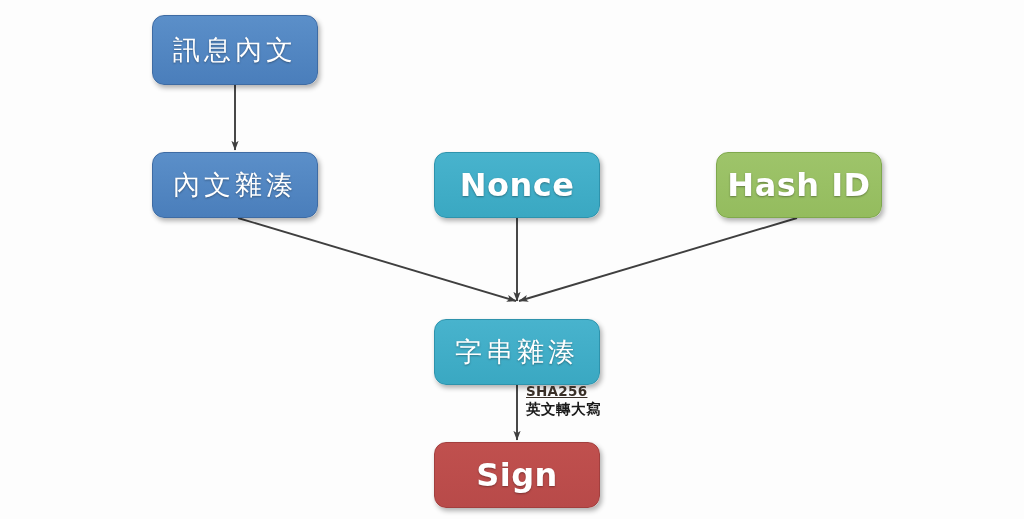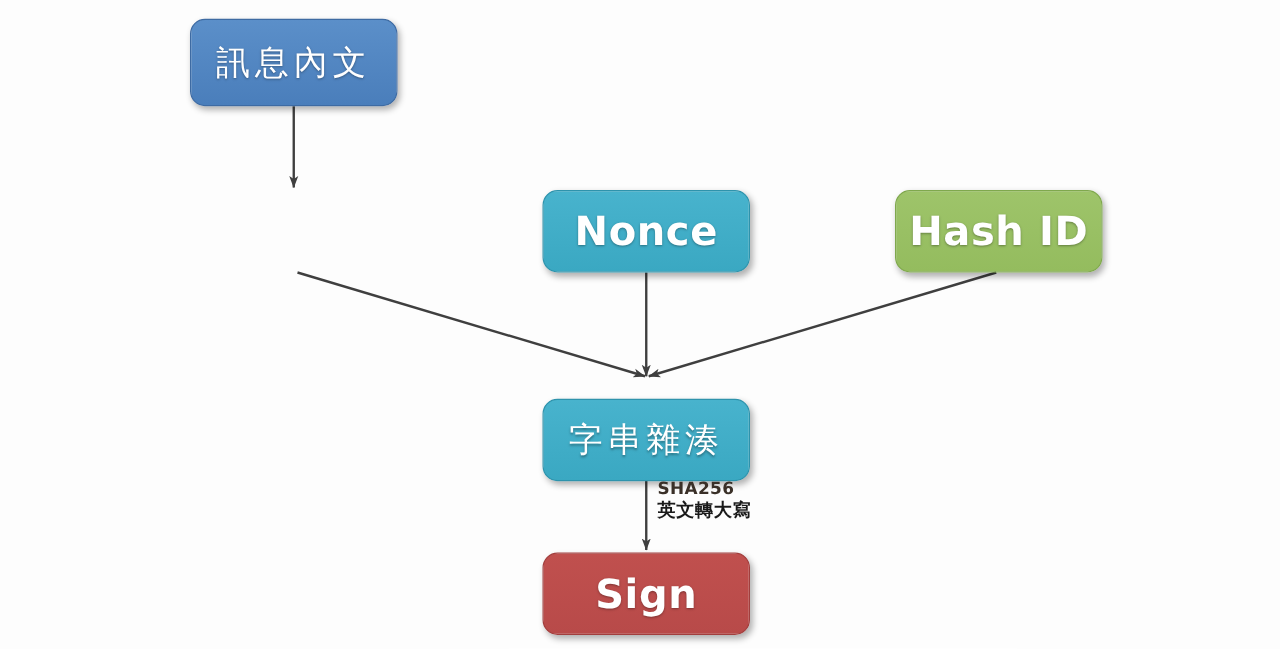--- a/index.html
+++ b/index.html
@@ -66,20 +66,21 @@
     font-weight: bold;
     line-height: 1.28;
     color: #1a1a1a;
     white-space: nowrap;
   }
   .edge-label .l-sha {
     color: #3a3028;
     font-family: "DejaVu Sans", "Liberation Sans", sans-serif;
     font-size: 13.5px;
     letter-spacing: 0.3px;
+    text-decoration: underline;
   }
   .edge-label .l-cjk {
     font-size: 14.5px;
     letter-spacing: 0.5px;
   }
 </style>
 </head>
 <body>
 
 <div id="canvas">
@@ -99,20 +100,23 @@
 
     <line x1="797" y1="218" x2="519" y2="301" stroke="#3f3f3f" stroke-width="1.9" marker-end="url(#arrow)"></line>
 
     <line x1="517" y1="369" x2="517" y2="440" stroke="#3f3f3f" stroke-width="1.9" marker-end="url(#arrow)"></line>
   </svg>
 
   <div class="node blue" style="left:152px; top:15px; width:166px; height:70px;">
     <span class="node-label cjk">訊息內文</span>
   </div>
 
+  <div class="node blue" style="left:152px; top:152px; width:166px; height:66px;">
+    <span class="node-label cjk">內文雜湊</span>
+  </div>
 
   <div class="node teal" style="left:434px; top:152px; width:166px; height:66px;">
     <span class="node-label latin">Nonce</span>
   </div>
 
   <div class="node green" style="left:716px; top:152px; width:166px; height:66px;">
     <span class="node-label latin">Hash ID</span>
   </div>
 
   <div class="node teal" style="left:434px; top:303px; width:166px; height:66px;margin-top:16px;">

